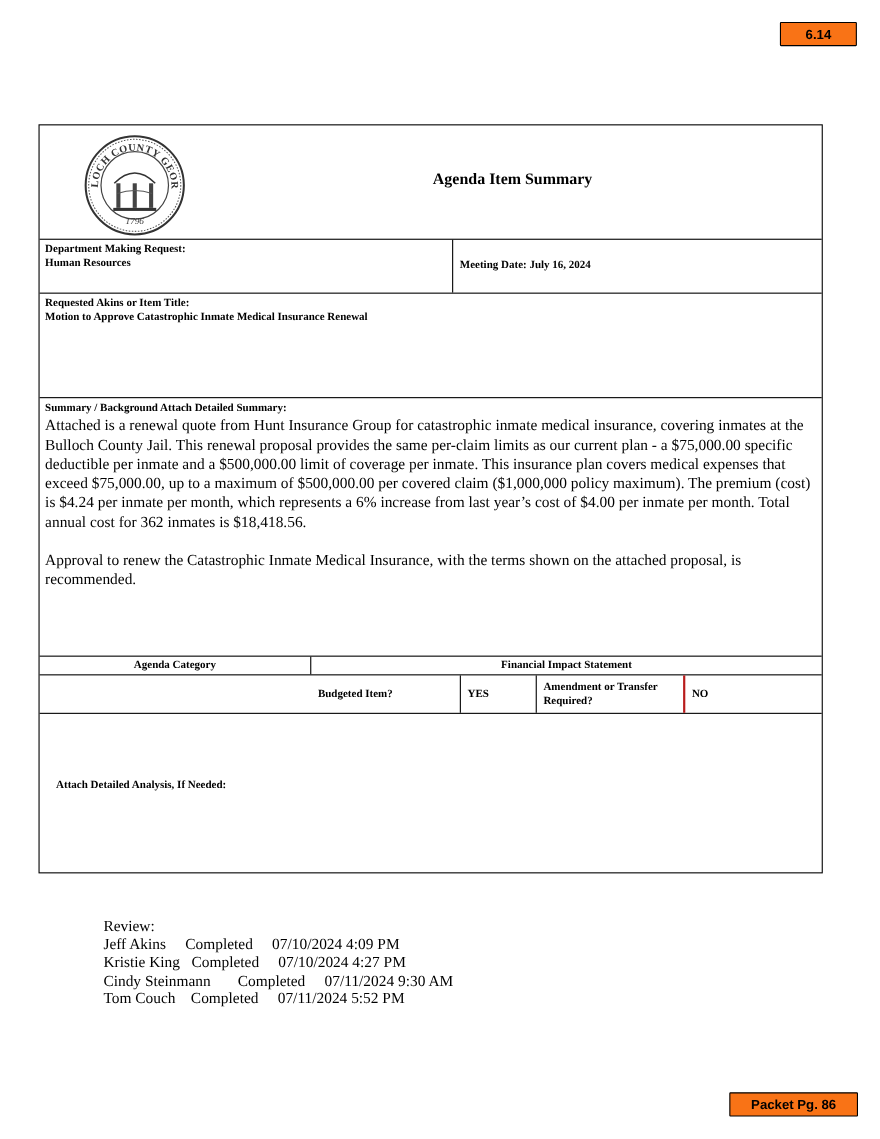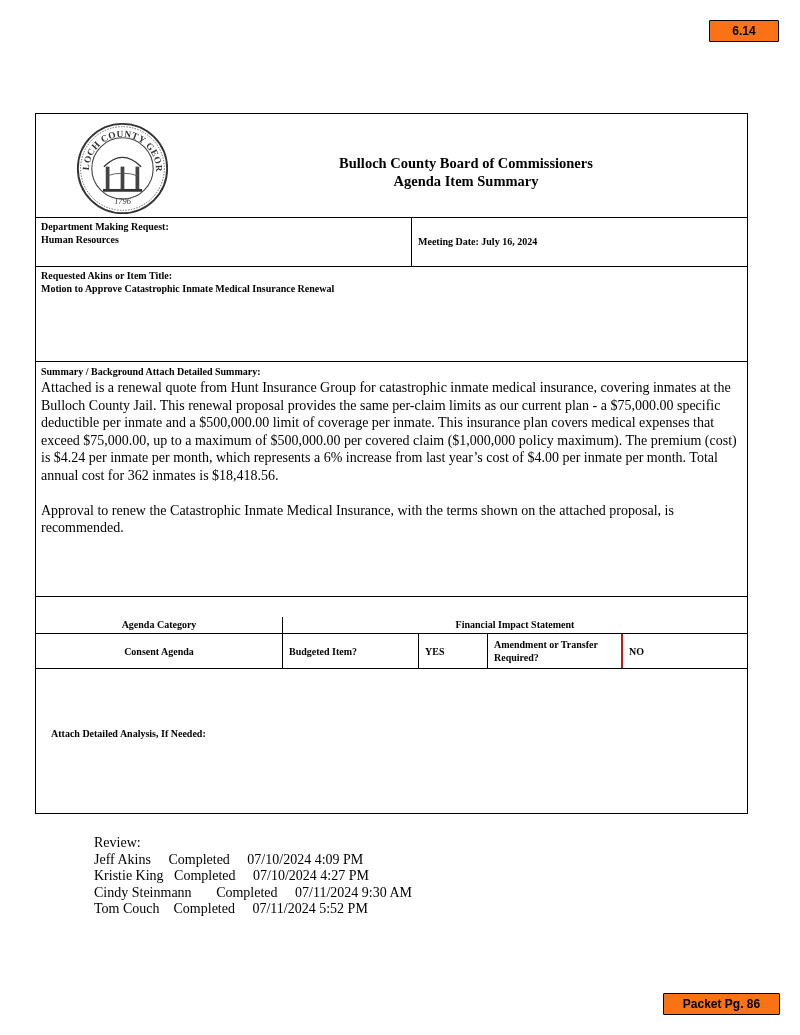--- a/index.html
+++ b/index.html
@@ -28,21 +28,21 @@
                border-right:1px solid #000; box-sizing:border-box; padding:2px 5px; }
   .date-cell { position:absolute; left:376px; top:0; right:0; height:100%;
                padding:17px 6px 0 6px; box-sizing:border-box; }
 
   .motion-row { height:95px; padding:2px 5px; }
 
   .summary-row { height:235px; padding:3px 5px; }
   .summary-text { font-size:14px; line-height:17.5px; margin-top:1px; }
   .summary-text p { margin:0 0 17.5px 0; }
 
-  .cat-row { height:17px;margin-top:20px; }
+  .cat-row { height:17px; }
   .cat-row .c1, .cat-row .c2 { position:absolute; top:0; height:100%; text-align:center;
          font-weight:bold; font-size:10px; line-height:16px; }
   .cat-row .c1 { left:0; width:247px; border-right:1px solid #000; box-sizing:border-box; }
   .cat-row .c2 { left:247px; right:0; }
 
   .val-row { height:35px; }
   .val-row > div { position:absolute; top:0; height:100%; box-sizing:border-box;
          font-weight:bold; font-size:10px; display:flex; align-items:center; }
   .v1 { left:0; width:247px; border-right:1px solid #000; justify-content:center; }
   .v2 { left:247px; width:136px; border-right:1px solid #000; padding-left:6px; }
@@ -79,21 +79,20 @@
       </text>
       <path d="M30 48 Q50 28 70 48" fill="none" stroke="#333" stroke-width="1.5"></path>
       <rect x="32" y="48" width="4" height="24" fill="#444"></rect>
       <rect x="48" y="48" width="4" height="24" fill="#444"></rect>
       <rect x="64" y="48" width="4" height="24" fill="#444"></rect>
       <rect x="29" y="72" width="42" height="3" fill="#333"></rect>
       <path d="M33 58 Q50 52 67 58" fill="none" stroke="#555" stroke-width="1"></path>
       <text x="50" y="88" font-family="Liberation Serif, serif" font-size="9" fill="#333" text-anchor="middle" font-style="italic">1796</text>
     </svg>
     <div class="title-block">
-      <div>Bulloch County Board of Commissioners</div>
       <div>Agenda Item Summary</div>
     </div>
   </div>
 
   <div class="row dept-row">
     <div class="dept-cell small bold">
       <div>Department Making Request:</div>
       <div>Human Resources</div>
     </div>
     <div class="date-cell small bold">Meeting Date: July 16, 2024</div>
@@ -111,21 +110,20 @@
       <p>Approval to renew the Catastrophic Inmate Medical Insurance, with the terms shown on the attached proposal, is recommended.</p>
     </div>
   </div>
 
   <div class="row cat-row">
     <div class="c1">Agenda Category</div>
     <div class="c2">Financial Impact Statement</div>
   </div>
 
   <div class="row val-row">
-    <div class="v1">Consent Agenda</div>
     <div class="v2">Budgeted Item?</div>
     <div class="v3">YES</div>
     <div class="v4">Amendment or Transfer Required?</div>
     <div class="v5">NO</div>
   </div>
 
   <div class="row analysis-row">
     <div class="lbl small bold">Attach Detailed Analysis, If Needed:</div>
   </div>
 

